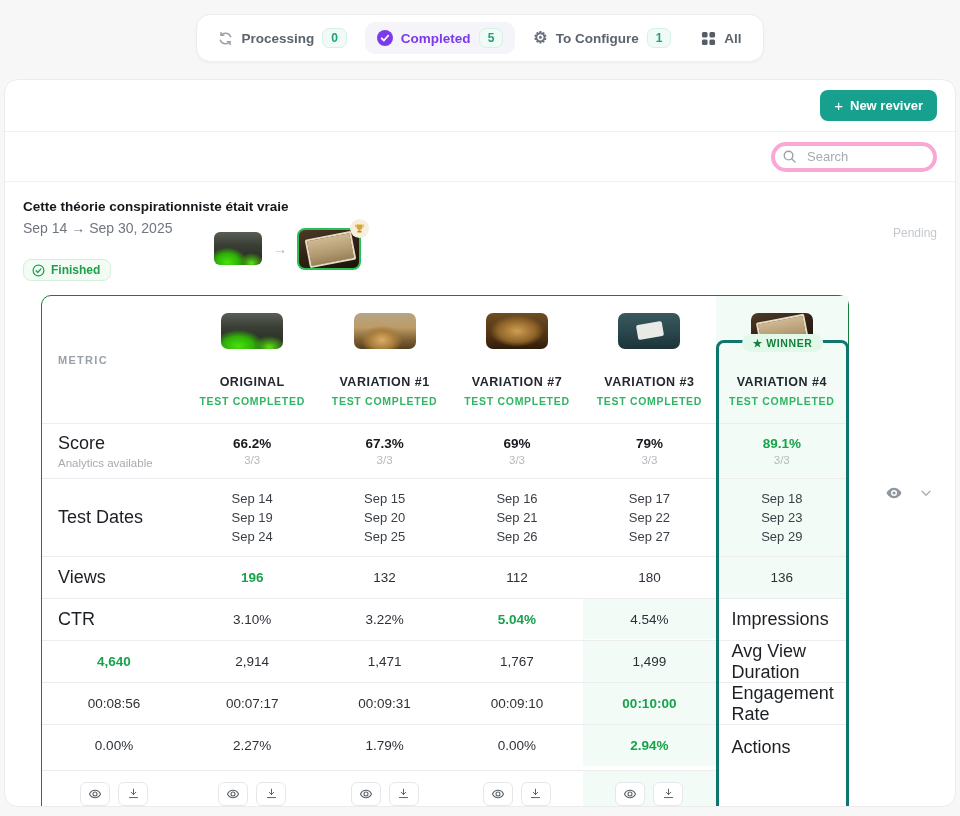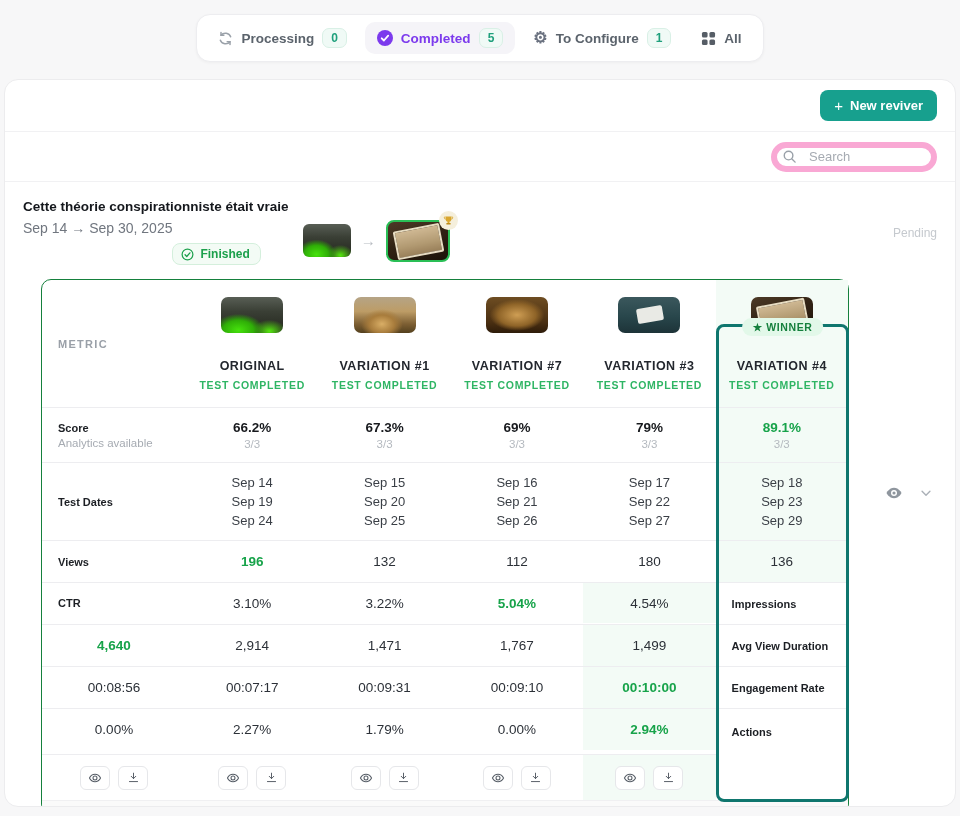--- a/index.html
+++ b/index.html
@@ -23,30 +23,30 @@
     border:1px solid #ececee; border-radius:14px; overflow:hidden; }
   .card-row1 { height:52px; display:flex; align-items:center; justify-content:flex-end;
     padding:0 18px; border-bottom:1px solid #f1f1f3; }
   .btn-new { display:flex; align-items:center; gap:7px; background:#17a08e; color:#fff;
     border:none; border-radius:8px; padding:8px 14px; font-size:13px; font-weight:700;
     font-family:inherit; cursor:pointer; }
   .btn-new .plus { font-size:15px; font-weight:400; line-height:1; }
   .card-row2 { height:50px; display:flex; align-items:center; justify-content:flex-end;
     padding:0 18px; border-bottom:1px solid #f1f1f3; }
   .search { position:relative; width:166px; }
-  .search input { width:100%; height:30px; border:6px solid #f9a8d4; border-radius:16px;
+  .search input { width:100%; height:30px; border:4px solid #f9a8d4; border-radius:16px;
     padding:0 10px 0 32px; font-size:13px; font-family:inherit; color:#30343a; outline:none; }
   .search input::placeholder { color:#a6abb2; }
   .search .mag { position:absolute; left:11px; top:7px; }
 
   
   .item { padding:10px 18px 0; }
   .item-title { font-size:13.5px; font-weight:700; color:#14171c; margin-top:7px; }
   .item-meta { display:flex; margin-top:6px; }
-  .meta-left { display:flex; flex-direction:row; }
+  .meta-left { display:flex; flex-direction:column; }
   .date-range { font-size:14px; color:#70767f; }
   .badge-finished { margin-top:23px; width:fit-content; display:flex; align-items:center; gap:6px;
     background:#f3fbf5; border:1px solid #d4efdc; border-radius:8px; padding:3px 10px 3px 8px;
     font-size:12px; font-weight:600; color:#1ca04c; }
   .thumb-pair { display:flex; align-items:center; margin-left:42px; margin-top:-4px; }
   .arrow { color:#b7bbc1; font-size:15px; margin:0 10px; }
   .pending { margin-left:auto; align-self:flex-start; margin-top:6px; font-size:12px; color:#c5c9ce; }
 
   
   .th { position:relative; width:62px; height:36px; border-radius:7px; overflow:hidden; flex:none; }
@@ -88,21 +88,21 @@
   .col-status { margin-top:6px; font-size:10.5px; font-weight:700; letter-spacing:.7px; color:#2fb564; }
   .r-score { height:55px; }
   .r-dates { height:78px; }
   .r-views { height:42px; }
   .r-ctr { height:41px; }
   .r-imp { height:42px; }
   .r-avd { height:42px; }
   .r-er { height:42px; }
   .r-act { height:46px; flex-direction:row; gap:8px; }
   .r-act.lbl { flex-direction:column; }
-  .m-label { font-size:11px; font-weight:700; color:#1c1f24; }
+  .m-label { font-size:18px; font-weight:400; color:#1c1f24; }
   .m-sub { font-size:11.5px; color:#a6abb2; margin-top:3px; }
   .val { font-size:13.5px; color:#2c3138; }
   .val.b { font-weight:700; color:#17191d; }
   .val.green { color:#17a34a; font-weight:700;text-align:right; }
   .subval { font-size:11.5px; color:#b4b9bf; margin-top:3px; }
   .dline { font-size:13px; color:#3a3f46; line-height:19px; }
   .icon-btn { width:30px; height:24px; border:1px solid #e6e7ea; background:#fff; border-radius:6px;
     display:flex; align-items:center; justify-content:center; cursor:pointer; }
   .cmp-footer { grid-column:1 / -1; height:13px; background:#fafafa; border-top:1px solid #f0f0f2;
     border-radius:0 0 9px 9px; }

